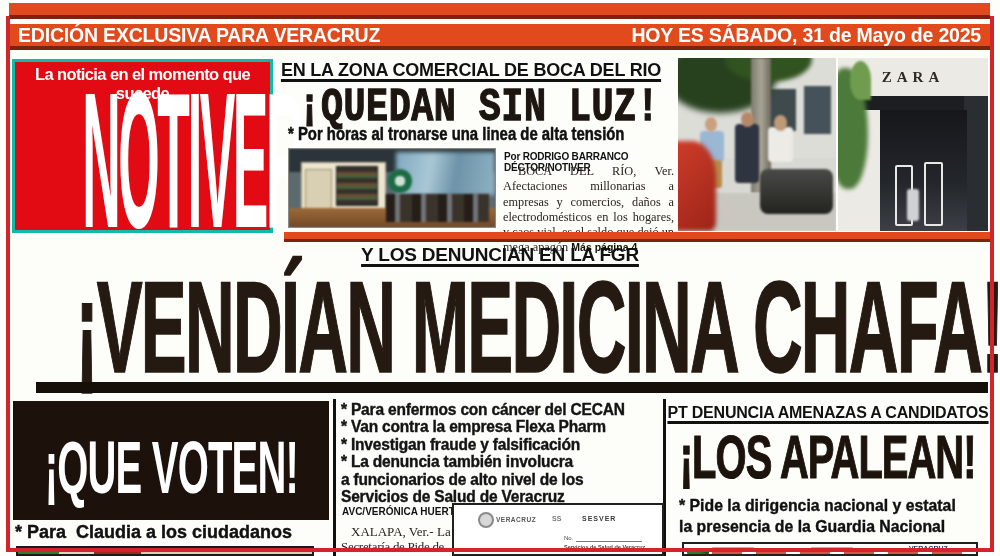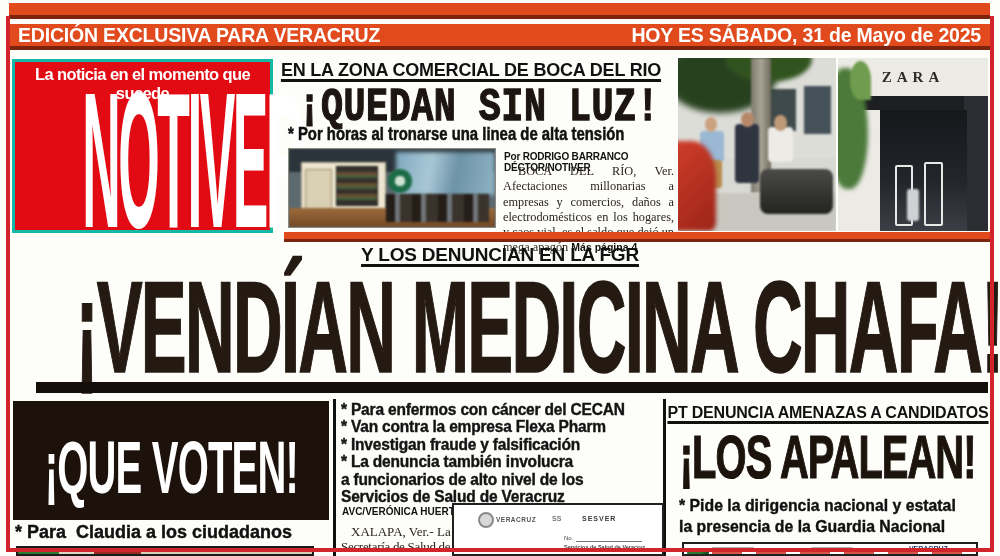--- a/index.html
+++ b/index.html
@@ -198,21 +198,21 @@
     <div>* Para enfermos con cáncer del CECAN</div>
     <div>* Van contra la empresa Flexa Pharm</div>
     <div>* Investigan fraude y falsificación</div>
     <div>* La denuncia también involucra</div>
     <div>a funcionarios de alto nivel de los</div>
     <div>Servicios de Salud de Veracruz</div>
   </div>
   <div class="abs med-byline">AVC/VERÓNICA HUERTA</div>
   <div class="abs med-body">
     <span class="l1">XALAPA, Ver.- La</span>
-    <span class="l2">Secretaría de Salud de</span>
+    <span class="l2">Secretaría de Pide de</span>
   </div>
   <div class="abs doc">
     <div class="doc-crest"></div>
     <span class="doc-ent">VERACRUZ</span>
     <span class="doc-ss">SS</span>
     <span class="doc-sesver">SESVER</span>
     <span class="doc-no">No.</span>
     <div class="doc-noline"></div>
     <span class="doc-footer">Servicios de Salud de Veracruz</span>
   </div>

